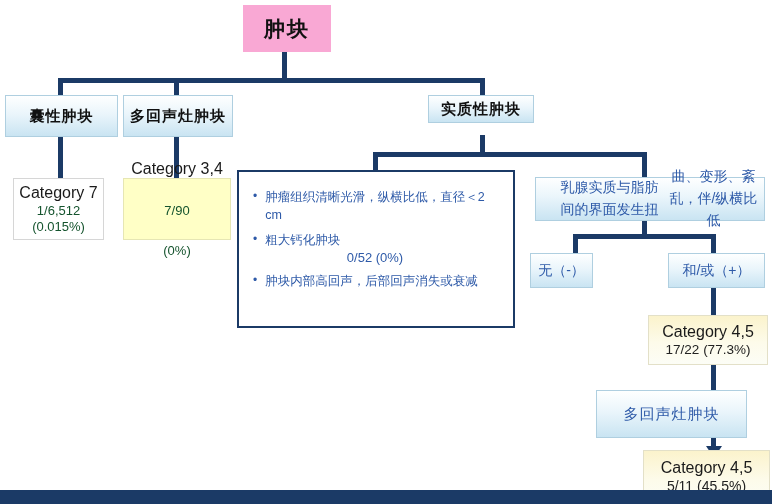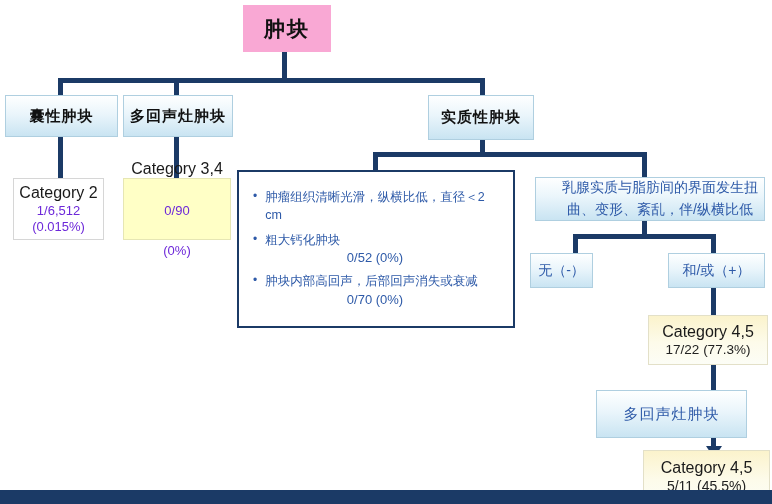--- a/index.html
+++ b/index.html
@@ -21,37 +21,37 @@
     background:#F9A8D4;color:#111;font-size:21px;font-weight:bold;letter-spacing:2px;
   }
   .bluegrad{
     background:linear-gradient(180deg,#FEFFFF 0%,#EAF5FB 45%,#C9E4F2 100%);
     border:1px solid #AFCFE0;
   }
   .branch-label{color:#111;font-size:15px;font-weight:bold;letter-spacing:1px;}
   .blue-text{color:#2E5AA8;}
   .result-node{flex-direction:column;line-height:1.25;}
   .cat-line{font-size:16px;color:#1a1a1a;}
-  .num-line{font-size:13px;color:#6d28d9;}
+  .num-line{font-size:13px;color:#14532d;}
   .num-line-dark{font-size:13.5px;color:#222;}
   .white-box{background:#ffffff;border:1px solid #D6D6D6;}
   .yellow-box{background:#FFFFC6;border:1px solid #E6E6B4;gap:24px;}
   .yellowgrad{
     background:linear-gradient(180deg,#FBF3CC 0%,#FDFBEA 55%,#FCFDF6 100%);
     border:1px solid #E3E0C8;
   }
   .criteria-box{
     position:absolute;box-sizing:border-box;background:#ffffff;
     border:2px solid #1B3A66;padding:16px 10px 8px 8px;color:#2E5AA8;
   }
   .crit-item{margin-bottom:7px;}
   .crit-text{display:flex;align-items:flex-start;font-size:12.5px;line-height:1.45;text-align:left;}
   .bullet-dot{font-size:12px;margin:0 8px 0 6px;flex:0 0 auto;}
   .crit-stat{text-align:center;font-size:13px;margin-top:1px;}
-  .interface-node{flex-direction:column;font-size:14px;line-height:1.55;padding-left:20px;}
+  .interface-node{flex-direction:row;font-size:14px;line-height:1.55;padding-left:20px;}
   .sign-node{font-size:14px;}
   .multiecho-node{font-size:15px;letter-spacing:1px;}
   .footer-bar{position:absolute;left:0;top:490px;width:772px;height:14px;background:#1B3A66;z-index:5;}
 </style>
 </head>
 <body>
 
 <div id="canvas">
 
   <div class="conn" style="left:282px;top:52px;width:5px;height:28px;"></div>
@@ -77,32 +77,32 @@
   <div class="node bluegrad branch-label" style="left:5px;top:95px;width:113px;height:42px;">
     <span>囊性肿块</span>
   </div>
 
   <div class="node root-node" style="left:243px;top:5px;width:88px;height:47px;">
     <span>肿块</span>
   </div>
   <div class="node bluegrad branch-label" style="left:123px;top:95px;width:110px;height:42px;">
     <span>多回声灶肿块</span>
   </div>
-  <div class="node bluegrad branch-label" style="left:428px;top:95px;width:106px;height:45px;">
+  <div class="node bluegrad branch-label" style="left:428px;top:95px;width:106px;height:28px;">
     <span>实质性肿块</span>
   </div>
 
   <div class="node white-box result-node" style="left:13px;top:178px;width:91px;height:62px;">
-    <div class="cat-line">Category 2</div>
+    <div class="cat-line">Category 7</div>
     <div class="num-line">1/6,512</div>
     <div class="num-line">(0.015%)</div>
   </div>
   <div class="node yellow-box result-node" style="left:123px;top:178px;width:108px;height:62px;">
     <div class="cat-line">Category 3,4</div>
-    <div class="num-line">0/90</div>
+    <div class="num-line">7/90</div>
     <div class="num-line">(0%)</div>
   </div>
 
   <div class="criteria-box" style="left:237px;top:170px;width:278px;height:158px;">
     <div class="crit-item">
       <div class="crit-text">
         <span class="bullet-dot">•</span>
         <span>肿瘤组织清晰光滑，纵横比低，直径＜2 cm</span>
       </div>
     </div>
@@ -111,21 +111,20 @@
         <span class="bullet-dot">•</span>
         <span>粗大钙化肿块</span>
       </div>
       <div class="crit-stat">0/52  (0%)</div>
     </div>
     <div class="crit-item">
       <div class="crit-text">
         <span class="bullet-dot">•</span>
         <span>肿块内部高回声，后部回声消失或衰减</span>
       </div>
-      <div class="crit-stat">0/70  (0%)</div>
     </div>
   </div>
 
   <div class="node bluegrad interface-node blue-text" style="left:535px;top:177px;width:230px;height:44px;">
     <div>乳腺实质与脂肪间的界面发生扭</div>
     <div>曲、变形、紊乱，伴/纵横比低</div>
   </div>
 
   <div class="node bluegrad sign-node blue-text" style="left:530px;top:253px;width:63px;height:35px;">
     <span>无（-）</span>

